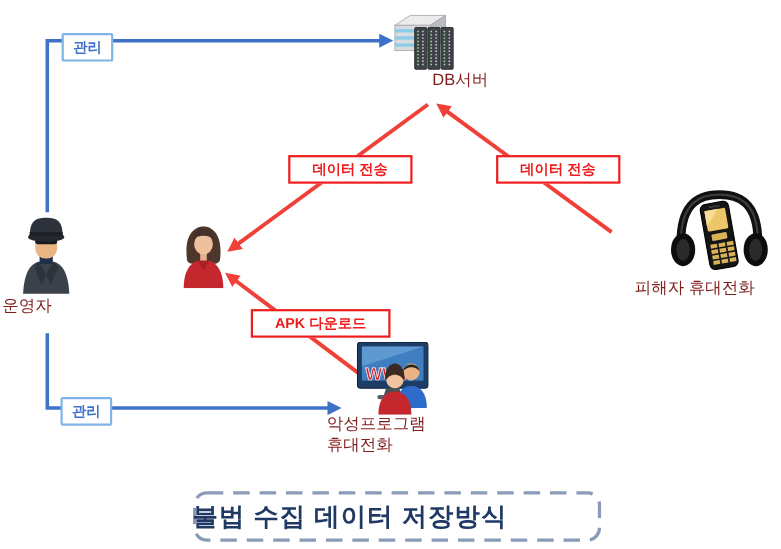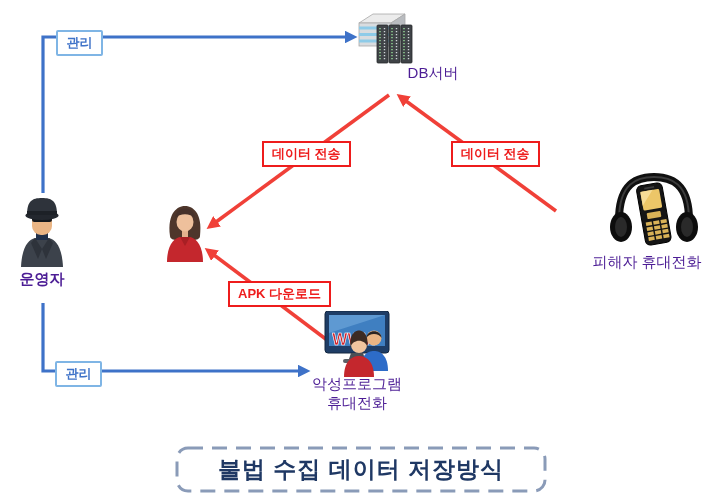--- a/index.html
+++ b/index.html
@@ -5,39 +5,39 @@
   html,body{margin:0;padding:0;background:#fff;}
   .canvas{
     position:relative;width:710px;height:499px;background:#ffffff;
     font-family:"Liberation Sans",sans-serif;overflow:hidden;
   }
   .overlay{position:absolute;left:0;top:0;width:710px;height:499px;z-index:1;}
   .blue-edge{stroke:var(--blue);stroke-width:3.2;fill:none;}
   .red-edge{stroke:var(--red_line);stroke-width:3.6;fill:none;}
   .node{position:absolute;z-index:2;}
   .node-label{
-    position:absolute;z-index:2;color:#4c1d95;font-size:15px;
-    text-align:center;line-height:19px;white-space:nowrap;
+    position:absolute;z-index:2;color:#7f1d1d;font-size:15px;
+    line-height:19px;white-space:nowrap;
   }
   .edge-label{
     position:absolute;z-index:3;background:#ffffff;font-weight:bold;
     display:flex;align-items:center;justify-content:center;
     box-sizing:border-box;white-space:nowrap;
   }
   .blue-box{
     border:2px solid var(--light_blue);color:var(--blue);
     font-size:13px;width:47px;height:26px;border-radius:2px;
   }
   .red-box{
     border:2.5px solid var(--red_box);color:var(--red_box);
-    font-size:13px;height:26px;padding:0 8px;
+    font-size:13px;height:26px;padding:0 20px;
   }
   .title-box{
     position:absolute;left:175px;top:446px;width:372px;height:47px;z-index:2;
-    display:flex;align-items:center;justify-content:center;
+    display:flex;align-items:center;justify-content:flex-start;
   }
   .title-text{
     font-weight:bold;font-size:23px;color:var(--navy);letter-spacing:1px;z-index:2;
   }
   .title-border{position:absolute;left:0;top:0;}
 </style>
 </head>
 <body>
 
 <div class="canvas">
@@ -91,21 +91,21 @@
       <rect x="18" y="34" width="12" height="9" fill="#20304a"></rect>
       <polygon points="17,41 24,52 20,62 13,46" fill="#2e333b"></polygon>
       <polygon points="31,41 24,52 28,62 35,46" fill="#2e333b"></polygon>
       <rect x="14" y="16" width="20" height="22" rx="9" fill="#eab584"></rect>
       <rect x="14" y="19.5" width="20" height="5.5" rx="2.5" fill="#15181c"></rect>
       <ellipse cx="24" cy="18.5" rx="16.5" ry="4.5" fill="#23272e"></ellipse>
       <path d="M9,18 C9,4 14,1 24,1 C34,1 39,4 39,18 Z" fill="#2e333b"></path>
       <rect x="9" y="14" width="30" height="4" fill="#1d2127"></rect>
     </svg>
   </div>
-  <div class="node-label" style="left:2px;top:269px;width:80px;font-weight:bold;">운영자</div>
+  <div class="node-label" style="left:2px;top:269px;width:80px;">운영자</div>
 
   <div class="node" style="left:162px;top:202px;">
     <svg width="46" height="60" viewBox="0 0 46 60">
       <path d="M8,34 C5,10 16,4 23,4 C30,4 41,10 38,34 C38,37 34,38 32,38 L14,38 C12,38 8,37 8,34 Z" fill="#4e362b"></path>
       <rect x="20" y="27" width="6" height="9" fill="#e3b28e"></rect>
       <ellipse cx="23" cy="20" rx="8.5" ry="9.5" fill="#eec09c"></ellipse>
       <path d="M13,16 C14,8 19,6.5 23,6.5 C27,6.5 32,8 33,16 C28,11 18,11 13,16 Z" fill="#46312a"></path>
       <path d="M5,60 C5,42 13,36 18,35 L28,35 C33,36 41,42 41,60 Z" fill="#c4272d"></path>
       <polygon points="18,35 23,44 28,35" fill="#a81f24"></polygon>
     </svg>
@@ -120,21 +120,21 @@
       <rect x="26" y="48" width="28" height="4" rx="2" fill="#5a6067"></rect>
       <text x="38" y="34" text-anchor="middle" font-size="16" font-weight="bold" fill="#d2222a" stroke="#ffffff" stroke-width="0.6" font-family="Liberation Sans, sans-serif">WWW</text>
       <circle cx="57" cy="27" r="7.5" fill="#eab584"></circle>
       <path d="M49.5,27 C49.5,18 64.5,18 64.5,27 C62,21.5 52,21.5 49.5,27 Z" fill="#2a2523"></path>
       <path d="M43,60 C43,45 50,40 57,40 C64,40 71,45 71,60 Z" fill="#2d6cc8"></path>
       <circle cx="42" cy="34" r="8" fill="#f0c49e"></circle>
       <path d="M33.5,36 C32,21 40,19.5 42,19.5 C44,19.5 52,21 50.5,36 C48,27.5 36,27.5 33.5,36 Z" fill="#3c2b23"></path>
       <path d="M27,66 C27,50 35,45 42,45 C49,45 57,50 57,66 Z" fill="#c4272d"></path>
     </svg>
   </div>
-  <div class="node-label" style="left:297px;top:376px;width:120px;font-family:Liberation Mono, monospace;">
+  <div class="node-label" style="left:297px;top:376px;width:120px;">
     <div>악성프로그램</div>
     <div>휴대전화</div>
   </div>
 
   <div class="node" style="left:607px;top:170px;">
     <svg width="94" height="82" viewBox="0 0 94 82">
       <path d="M12,50 C12,13 30,7 47,7 C64,7 82,13 82,50" stroke="#101010" stroke-width="8" fill="none"></path>
       <path d="M12,50 C12,13 30,7 47,7 C64,7 82,13 82,50" stroke="#3c3c3c" stroke-width="2" fill="none"></path>
       <ellipse cx="14" cy="57" rx="11" ry="15" fill="#0d0d0d"></ellipse>
       <ellipse cx="14" cy="57" rx="6" ry="10" fill="#2a2a2a"></ellipse>

